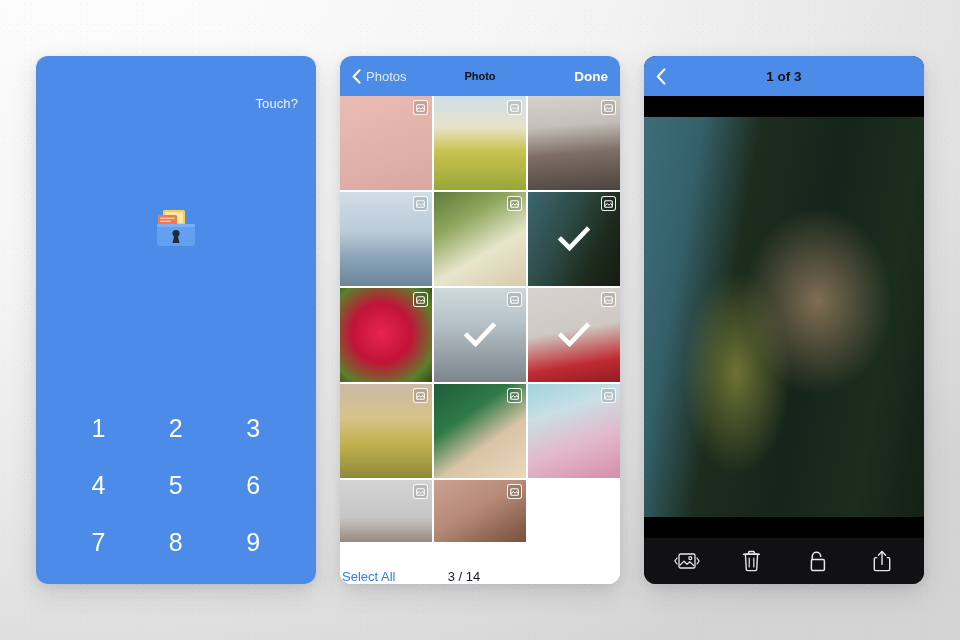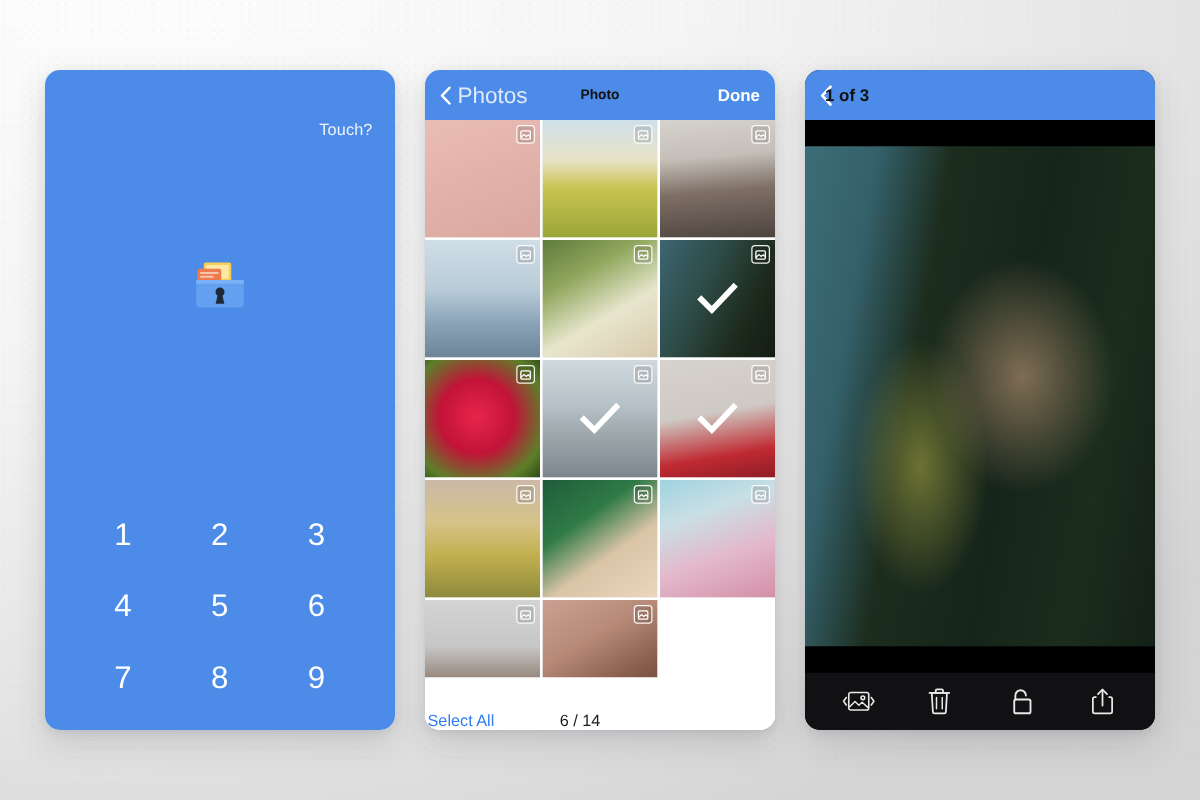--- a/index.html
+++ b/index.html
@@ -69,21 +69,21 @@
   }
 
   
   .grid-screen { width: 100%; height: 100%; background: #fff; display: flex; flex-direction: column; }
   .navbar {
     height: 40px; background: #4c8be8;
     display: flex; align-items: center; padding: 0 12px;
     flex: none; position: relative;
   }
   .nav-back { display: flex; align-items: center; gap: 5px; cursor: pointer; }
-  .nav-back-label { font-size: 18px; color: #dfeafb; }
+  .nav-back-label { font-size: 13px; color: #dfeafb; }
   .nav-title {
     position: absolute; left: 0; right: 0; text-align: center;
     font-size: 11px; font-weight: bold; color: #111; pointer-events: none;
   }
   .nav-done {
     margin-left: auto; font-size: 13.5px; font-weight: bold; color: #fff;
     cursor: pointer; position: relative; z-index: 2;
   }
 
   .thumb-grid {
@@ -126,21 +126,21 @@
     pointer-events: none;
   }
 
   
   .viewer-screen { width: 100%; height: 100%; background: #000; display: flex; flex-direction: column; }
   .viewer-nav {
     height: 40px; background: #4c8be8; flex: none;
     display: flex; align-items: center; padding: 0 12px; position: relative;
   }
   .viewer-title {
-    position: absolute; left: 16px; right: 0; 
+    position: absolute; left: 0; right: 0; text-align: center;
     font-size: 13.5px; font-weight: bold; color: #111; pointer-events: none;
   }
   .viewer-photo-wrap {
     flex: 1 1 auto; position: relative; background: #000; overflow: hidden;
   }
   .viewer-photo {
     position: absolute; left: 0; right: 0; top: 21px; bottom: 21px;
   }
   .viewer-toolbar {
     flex: none; height: 46px; background: #111113;
@@ -359,21 +359,21 @@
                 <rect x=".7" y=".7" width="7.6" height="6.6" rx="1" fill="none" stroke="#fff" stroke-width="1.1"></rect>
                 <path d="M.7 6 3.2 3.6 5 5.2 6.6 3.8l1.7 1.6" fill="none" stroke="#fff" stroke-width="1"></path>
               </svg>
             </div>
           </div>
           <div class="cell cell-empty"></div>
         </div>
 
       <div class="grid-footer">
         <div class="select-all">Select All</div>
-        <div class="count">6 / 14</div>
+        <div class="count">3 / 14</div>
       </div>
     </div>
   </div>
 
   <div class="phone" id="phone-viewer">
     <div class="viewer-screen">
 
       <div class="viewer-nav">
         <div class="nav-back">
           <svg width="10" height="17" viewBox="0 0 10 17">

